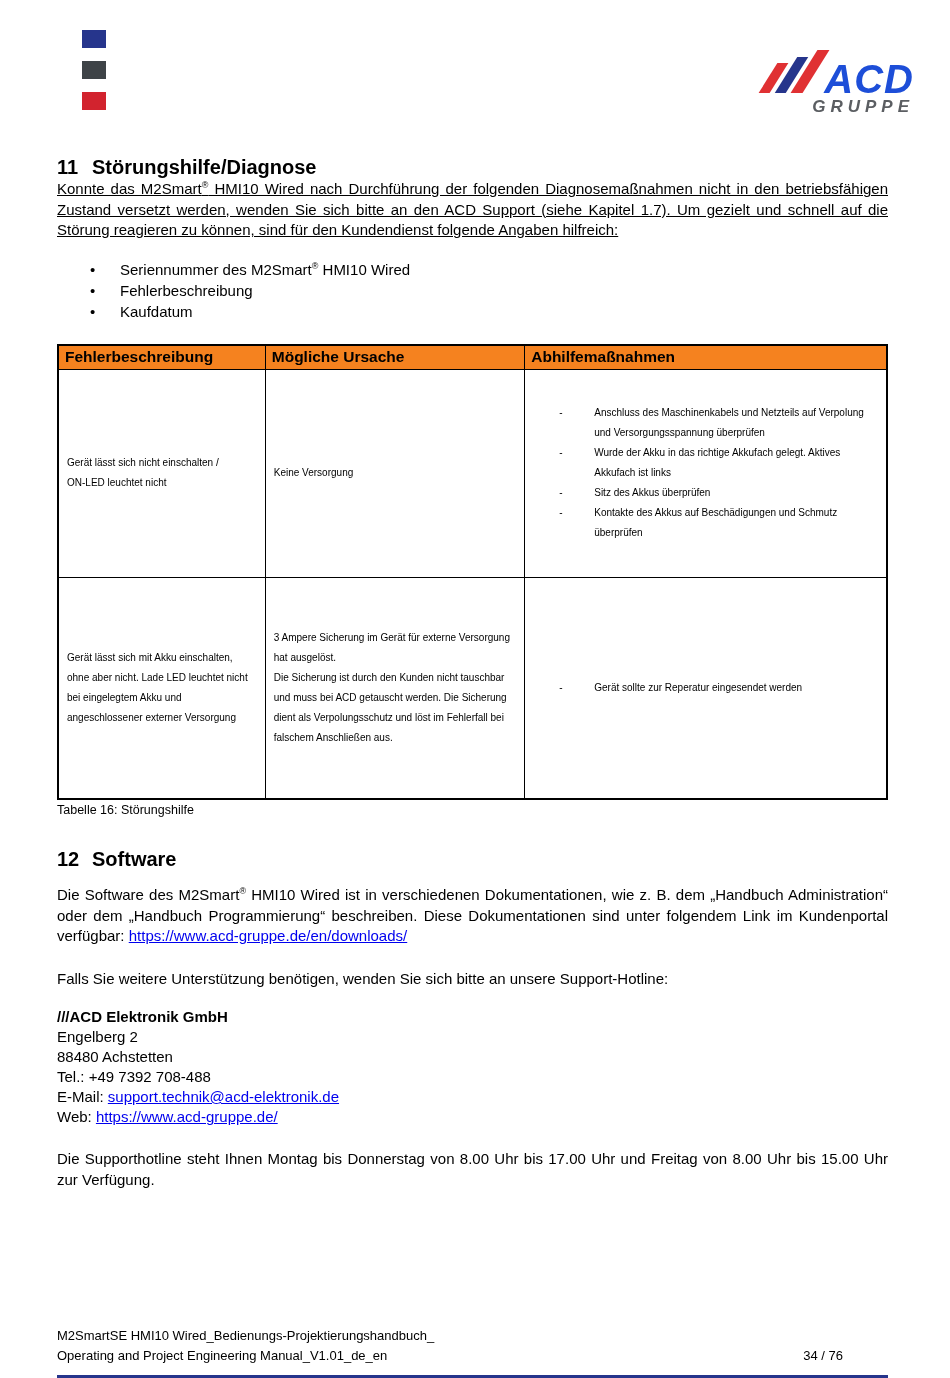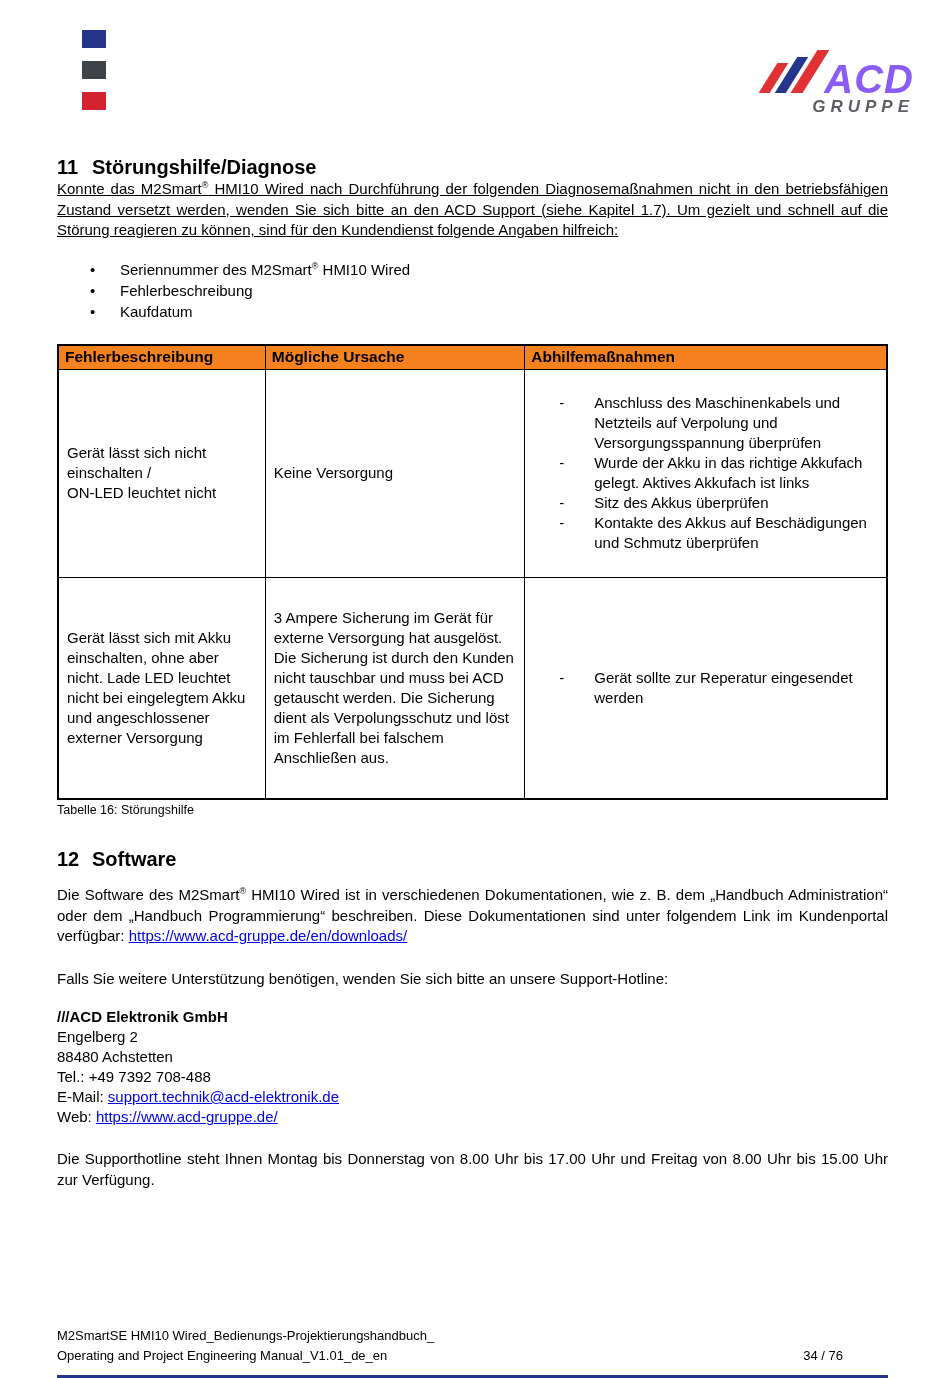--- a/index.html
+++ b/index.html
@@ -17,21 +17,21 @@
   .sq-red  { background:#D2232E; }
 
   
   .acd-logo { position:absolute; top:50px; right:36px; width:152px; }
   .acd-row { display:flex; align-items:flex-end; justify-content:flex-end; }
   .slashes { display:flex; align-items:flex-end; margin-right:8px; padding-bottom:3px; }
   .slash { transform:skewX(-32deg); margin-left:7px; }
   .slash-1 { width:11px; height:30px; background:#E03133; }
   .slash-2 { width:11px; height:36px; background:#26358C; }
   .slash-3 { width:12px; height:43px; background:#E03133; }
-  .acd-text { font-size:40px; font-weight:bold; font-style:italic; color:#8b5cf6;
+  .acd-text { font-size:40px; font-weight:bold; font-style:italic; color:#1d4ed8;
               letter-spacing:1px; line-height:0.85; }
   .acd-sub  { font-size:17px; font-weight:bold; font-style:italic; color:#5B5E62;
               letter-spacing:5px; text-align:right; margin-top:1px; }
 
   .content { position:absolute; left:57px; top:155px; width:831px; }
 
   .h-sec { display:flex; font-size:20px; font-weight:bold; margin:0; line-height:24px;align-items:flex-end; }
   .h-sec .h-num { flex:0 0 35px; }
   .h12 { margin-top:30px; }
 
@@ -46,21 +46,21 @@
 
   table.trouble { width:100%; border-collapse:collapse; margin-top:22px; border:2px solid #000; }
   table.trouble col.c1 { width:25%; }
   table.trouble col.c2 { width:31.3%; }
   table.trouble col.c3 { width:43.7%; }
   table.trouble th {
     background:#F5821F; border:1px solid #000; text-align:left;
     font-size:15.5px; font-weight:bold; padding:2px 6px; height:19px;
   }
   table.trouble td {
-    border:1px solid #000; font-size:15px; line-height:20px;
+    border:1px solid #000; font-size:10px; line-height:20px;
     padding:12px 8px; vertical-align:middle;
   }
   tr.row1 { height:208px; }
   tr.row2 { height:222px; }
   td.pre { white-space:pre-line; }
 
   ul.dash { list-style:none; margin:0; padding:0 0 0 26px; }
   ul.dash li { display:flex; }
   ul.dash li::before { content:"-"; flex:0 0 35px; }
 

